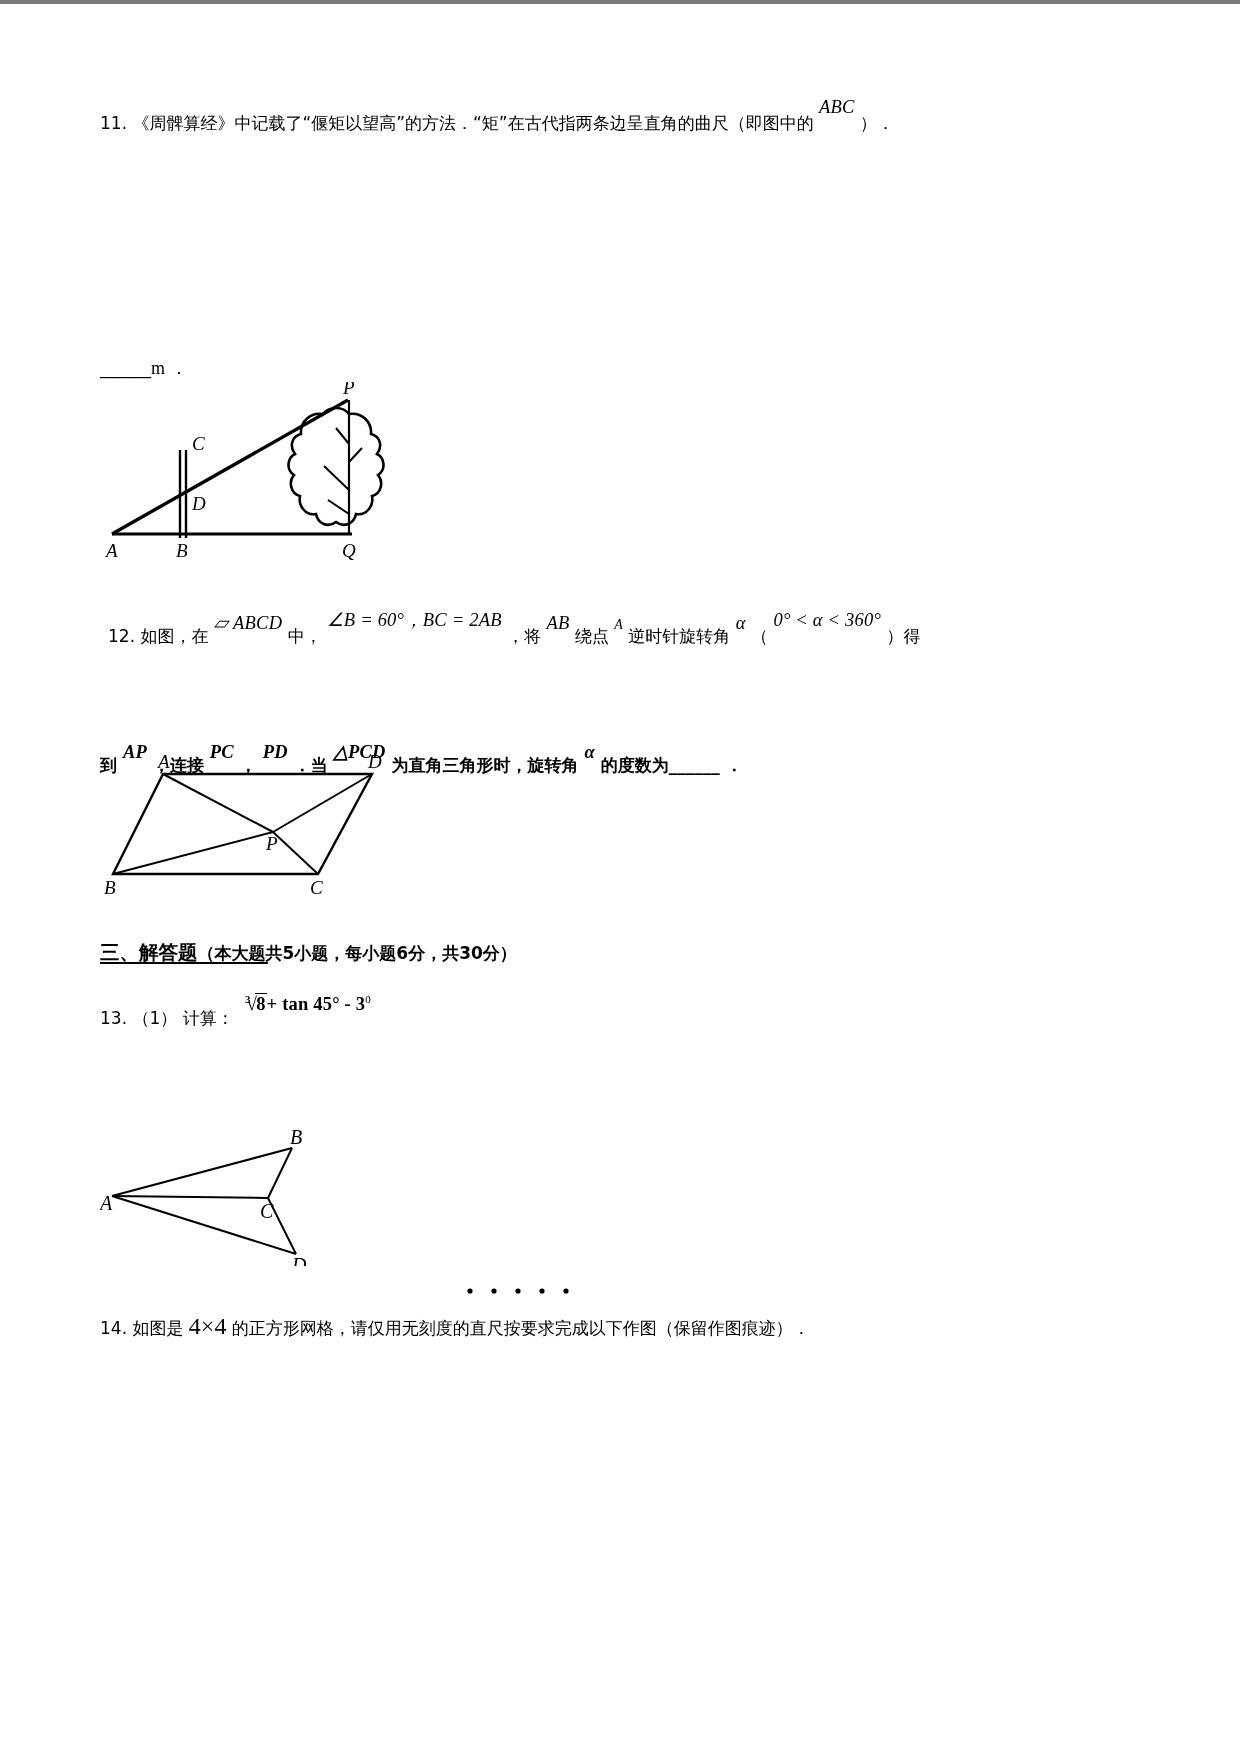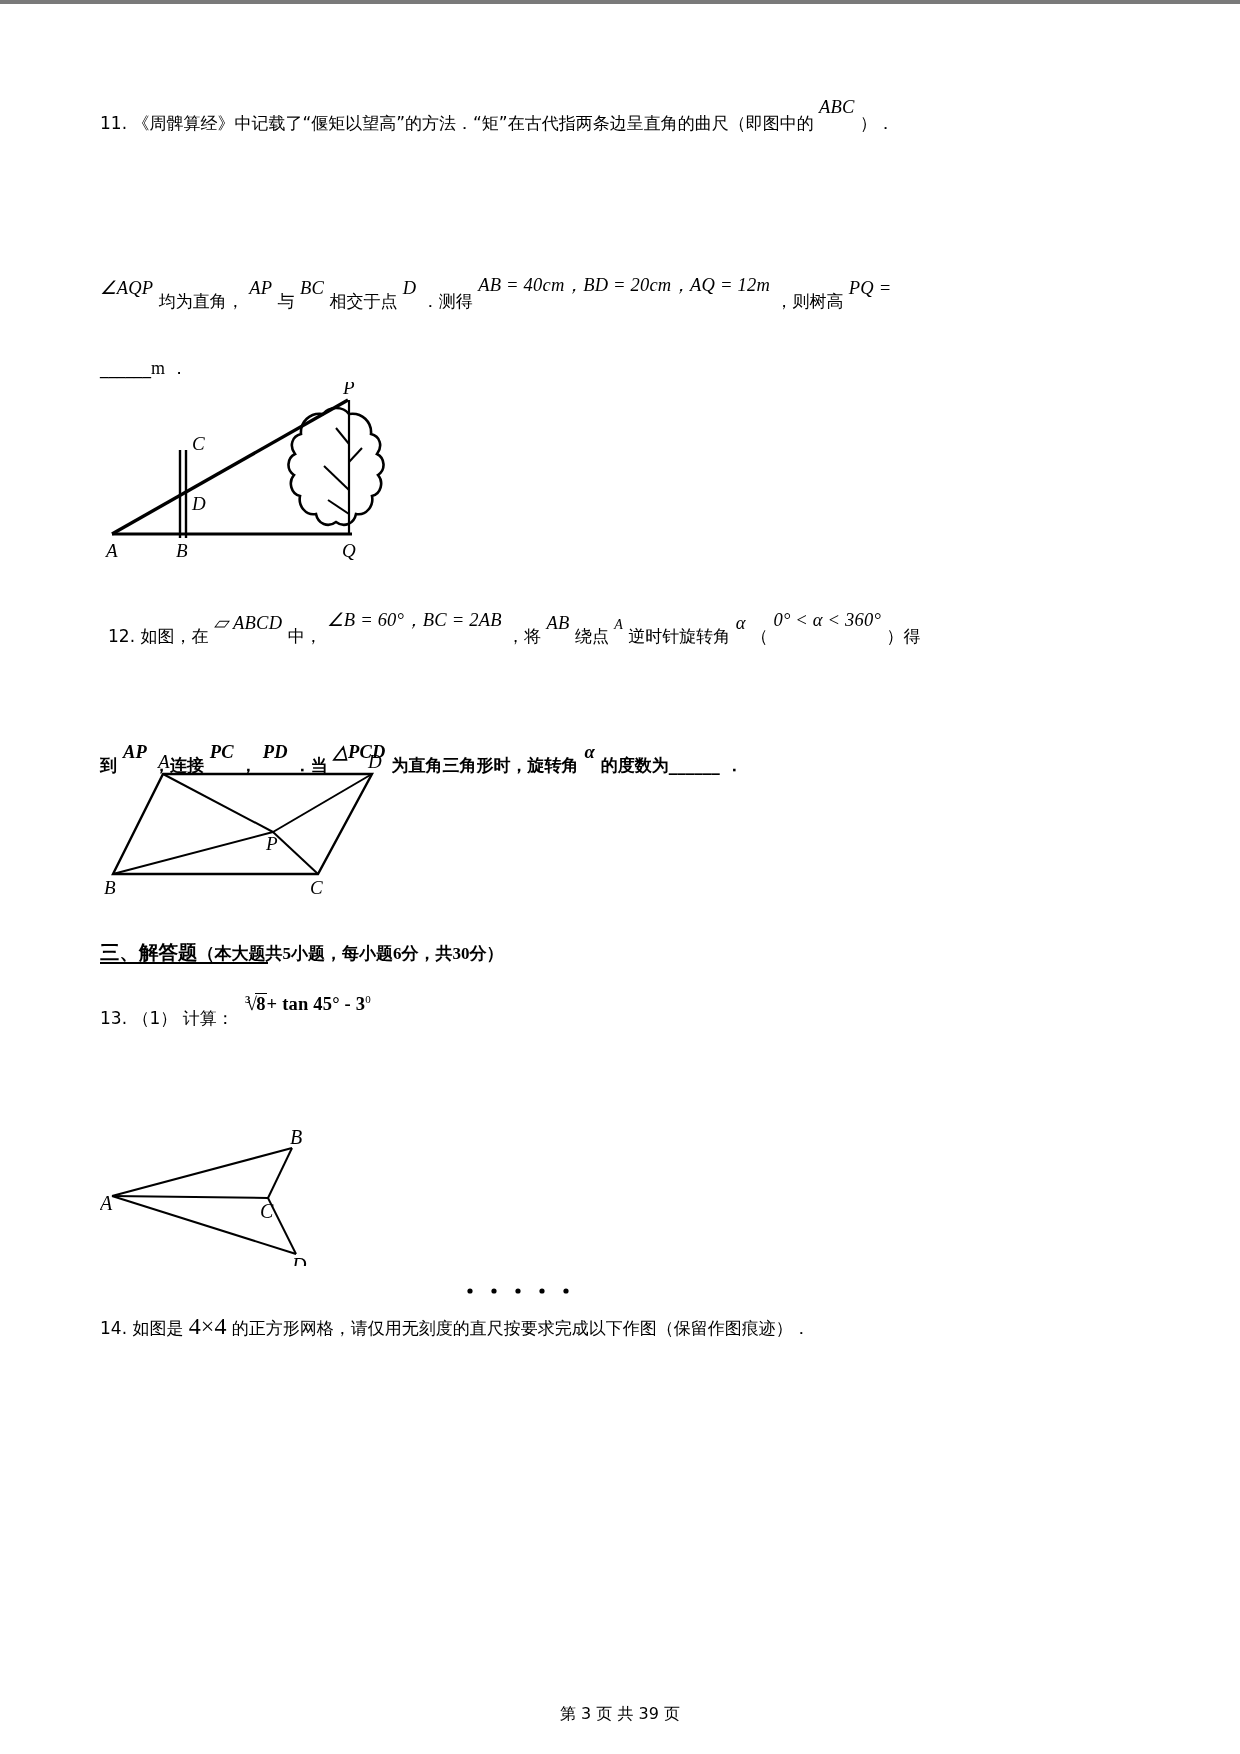--- a/index.html
+++ b/index.html
@@ -64,33 +64,20 @@
 <div class="page">
 
   <div class="line cnline" style="left:100px; top:110px;">
     <span>11.</span>
     <span>《周髀算经》中记载了“偃矩以望高”的方法．“矩”在古代指两条边呈直角的曲尺（即图中的</span>
     <span class="sup up2">ABC</span>
     <span>）．</span>
   </div>
 
 
-  <div class="line cnline" style="left:100px; top:288px;">
-    <span class="sup">∠AQP</span>
-    <span>均为直角，</span>
-    <span class="sup">AP</span>
-    <span>与</span>
-    <span class="sup">BC</span>
-    <span>相交于点</span>
-    <span class="sup">D</span>
-    <span>．测得</span>
-    <span class="sup up2">AB = 40cm，BD = 20cm，AQ = 12m</span>
-    <span>，则树高</span>
-    <span class="sup">PQ =</span>
-  </div>
 
   <div class="line cnline" style="left:100px; top:355px;">
     <span style="letter-spacing:0;">______</span><span class="mn" style="font-size:18px;">m</span>
     <span>．</span>
   </div>
 
   <div class="fig" style="left:100px; top:378px;">
     <svg width="300" height="180" viewBox="0 0 300 180">
 
       <line x1="12" y1="152" x2="252" y2="152" stroke="#000" stroke-width="3"></line>
@@ -174,21 +161,21 @@
       <line x1="13" y1="120" x2="173" y2="78" stroke="#000" stroke-width="2"></line>
 
       <text x="58" y="14" font-size="19" fill="#000" font-family="Liberation Serif, serif" font-style="italic">A</text>
       <text x="268" y="14" font-size="19" fill="#000" font-family="Liberation Serif, serif" font-style="italic">D</text>
       <text x="166" y="96" font-size="19" fill="#000" font-family="Liberation Serif, serif" font-style="italic">P</text>
       <text x="4" y="140" font-size="19" fill="#000" font-family="Liberation Serif, serif" font-style="italic">B</text>
       <text x="210" y="140" font-size="19" fill="#000" font-family="Liberation Serif, serif" font-style="italic">C</text>
     </svg>
   </div>
 
-  <div class="sechead" style="left:100px; top:935px;font-family:Liberation Serif, serif;">
+  <div class="sechead" style="left:100px; top:935px;">
     <span>三、解答题</span><span class="sm">（本大题共</span><span class="sm">5</span><span class="sm">小题，每小题</span><span class="sm">6</span><span class="sm">分，共</span><span class="sm">30</span><span class="sm">分）</span>
   </div>
   <div style="position:absolute;left:100px;top:958px;width:168px;height:2px;background:#000;"></div>
 
   <div class="line cnline" style="left:100px; top:1005px;">
     <span>13.</span>
     <span>（1）</span>
     <span>计算：</span>
     <span class="sup up2" style="top:-14px;">
       <span style="display:inline-block;position:relative;font-weight:bold;">
@@ -223,17 +210,14 @@
     </svg>
   </div>
 
   <div class="line cnline" style="left:100px; top:1310px;">
     <span>14.</span>
     <span>如图是</span>
     <span class="mn" style="font-size:24px;">4×4</span>
     <span>的正方形网格，请仅用无刻度的直尺按要求完成以下作图（保留作图痕迹）．</span>
   </div>
 
-  <div class="footer" style="top:1700px;">
-    <span>第 3 页 共 39 页</span>
-  </div>
 
 </div>
 
 </body></html>

